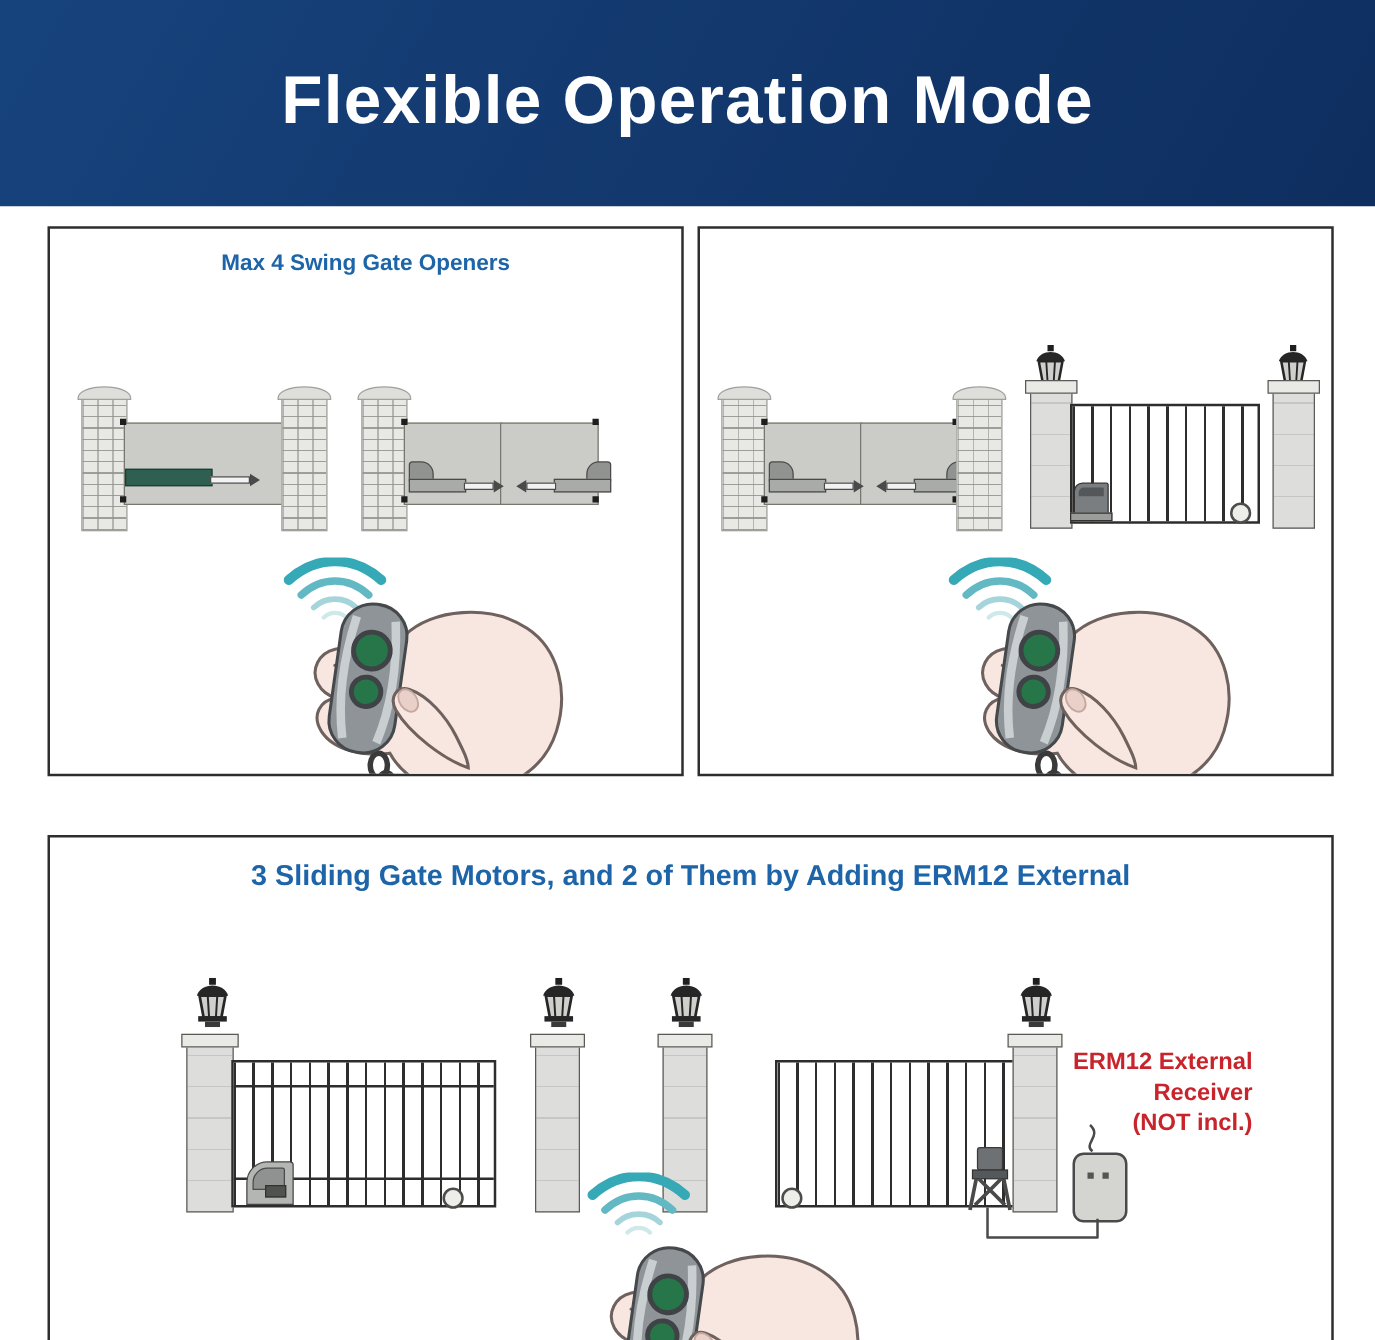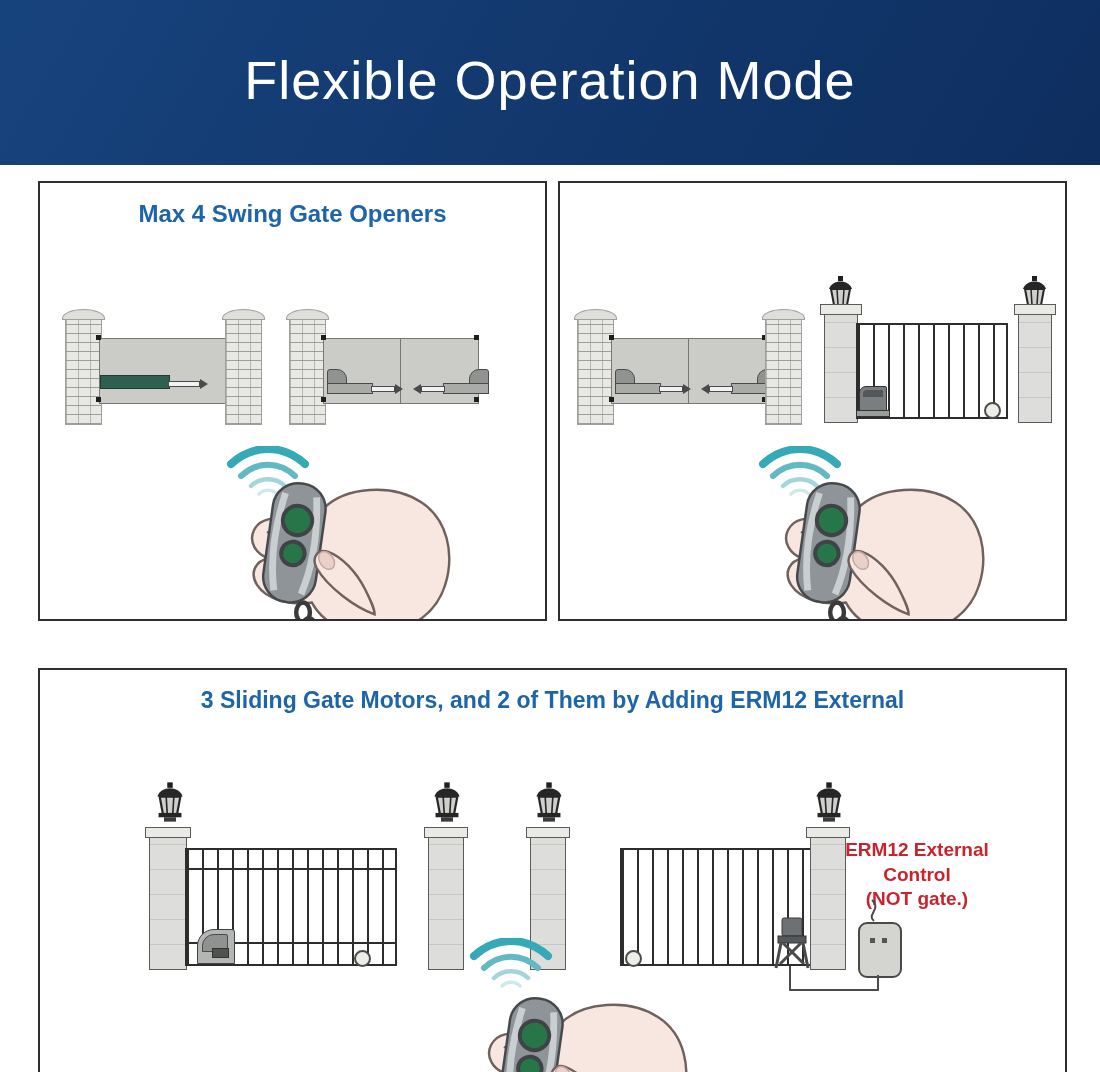--- a/index.html
+++ b/index.html
@@ -3,31 +3,31 @@
 <meta charset="utf-8">
 <style>
   html,body{margin:0;padding:0;background:#ffffff;}
   .page{position:relative;width:1100px;height:1072px;background:#ffffff;overflow:hidden;
         font-family:"Liberation Sans",sans-serif;}
 
   
   .banner{position:absolute;left:0;top:0;width:1100px;height:165px;
           background:linear-gradient(120deg,#17437d 0%,#12376c 55%,#0e2e5f 100%);
           display:flex;flex-direction:column;align-items:center;justify-content:center;}
-  .banner h1{margin:0 0 6px 0;color:#ffffff;font-size:54px;font-weight:normal;letter-spacing:1px;}
+  .banner h1{margin:0 0 6px 0;color:#ffffff;font-size:54px;font-weight:bold;letter-spacing:1px;}
   .subtitle-row{display:flex;align-items:center;color:#d9e7f4;font-size:23px;font-weight:bold;}
   .subtitle-dash{display:inline-block;width:46px;height:3px;background:#d9e7f4;margin-right:12px;}
 
   
   .panel{position:absolute;background:#ffffff;border:2px solid #2e2e2e;overflow:hidden;}
   .panel-swing{left:38px;top:181px;width:505px;height:436px;}
   .panel-mixed{left:558px;top:181px;width:505px;height:436px;}
   .panel-multi{left:38px;top:668px;width:1025px;height:430px;}
   .panel-title{margin:0;padding-top:14px;text-align:center;color:#1d64a8;
-               font-size:24px;font-weight:bold;line-height:1.45;}
+               font-size:18px;font-weight:bold;line-height:1.45;}
   .panel-multi .panel-title{font-size:23px;}
   .brick-pillar{position:absolute;width:35px;background-color:#e8e8e5;
       background-image:repeating-linear-gradient(0deg,rgba(145,145,140,.85) 0 1px,transparent 1px 9px),
                        repeating-linear-gradient(90deg,rgba(145,145,140,.6) 0 1px,transparent 1px 12px);
       border:1px solid #a0a09c;}
   .brick-pillar::before{content:"";position:absolute;top:-9px;left:-4px;right:-4px;height:9px;
       background:#dededa;border:1px solid #a0a09c;border-radius:60% 60% 0 0/100% 100% 0 0;}
   .plain-pillar{position:absolute;background-color:#dddddb;
       background-image:repeating-linear-gradient(0deg,transparent 0 24px,#c6c6c2 24px 25px);
       border:1px solid #5a5a57;}
@@ -249,24 +249,24 @@
     <div class="slide-gate" style="left:580px;top:178px;width:190px;height:114px;"></div>
     <div class="wheel" style="left:585px;top:280px;"></div>
     <svg class="svg-abs" style="left:734px;top:246px;" width="36" height="56" viewBox="0 0 36 56">
         <use href="#motor-stand"></use>
       </svg>
     <svg class="svg-abs" style="left:771px;top:112px;" width="36" height="40" viewBox="0 0 33 36">
         <use href="#lamp"></use>
       </svg>
     <div class="plain-pillar" style="left:770px;top:166px;width:34px;height:132px;"></div>
 
-    <div class="erm12-label" style="left:792px;top:168px;width:170px;">
+    <div class="erm12-label" style="left:792px;top:168px;width:170px;text-align:right;">
       <span style="display:block">ERM12 External</span>
-      <span style="display:block">Control</span>
-      <span style="display:block">(NOT gate.)</span>
+      <span style="display:block">Receiver</span>
+      <span style="display:block">(NOT incl.)</span>
     </div>
     <svg class="svg-abs" style="left:824px;top:226px;" width="24" height="26" viewBox="0 0 24 26">
       <path d="M10,25 C2,19 18,13 8,4" stroke="#4a4a4a" stroke-width="2" fill="none"></path>
     </svg>
     <div class="receiver" style="left:818px;top:252px;"></div>
     <svg class="svg-abs" style="left:0;top:0;" width="1025" height="430" viewBox="0 0 1025 430">
       <path d="M750,296 L750,320 L838,320 L838,305" stroke="#4a4a4a" stroke-width="2" fill="none" stroke-linejoin="round"></path>
     </svg>
   </section>
 

